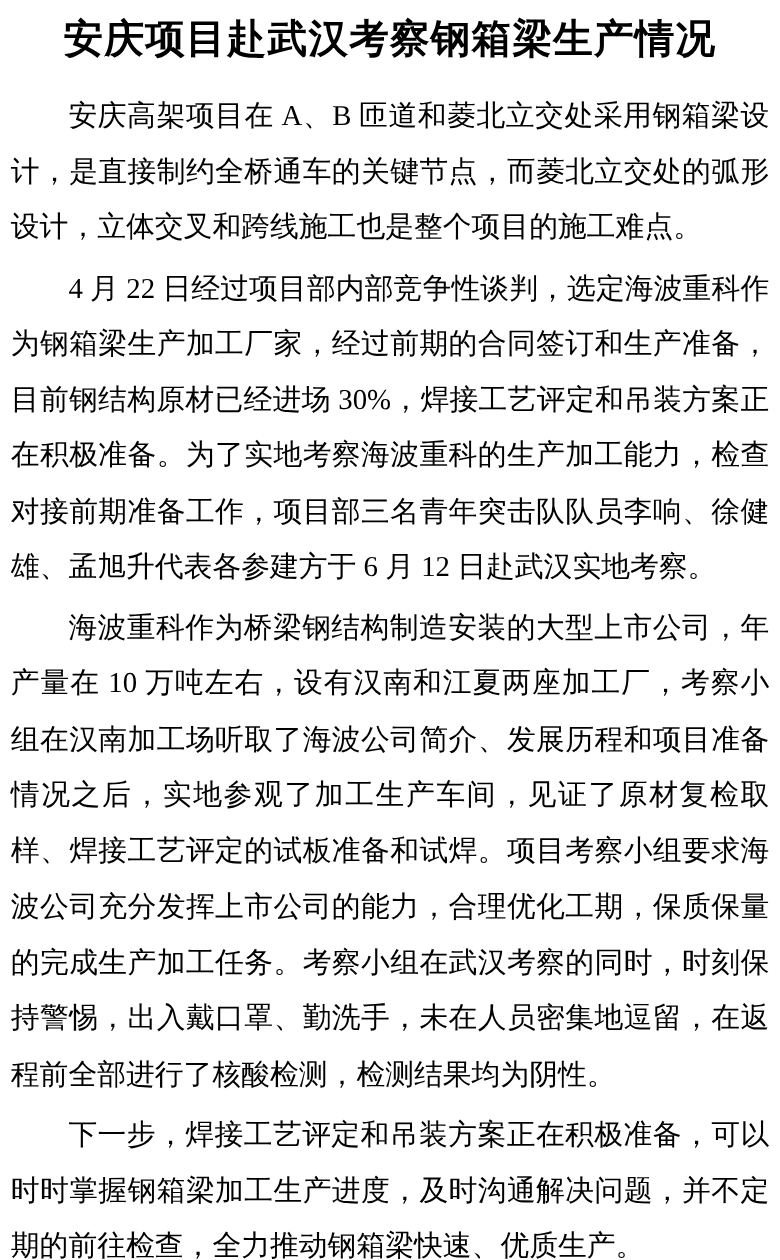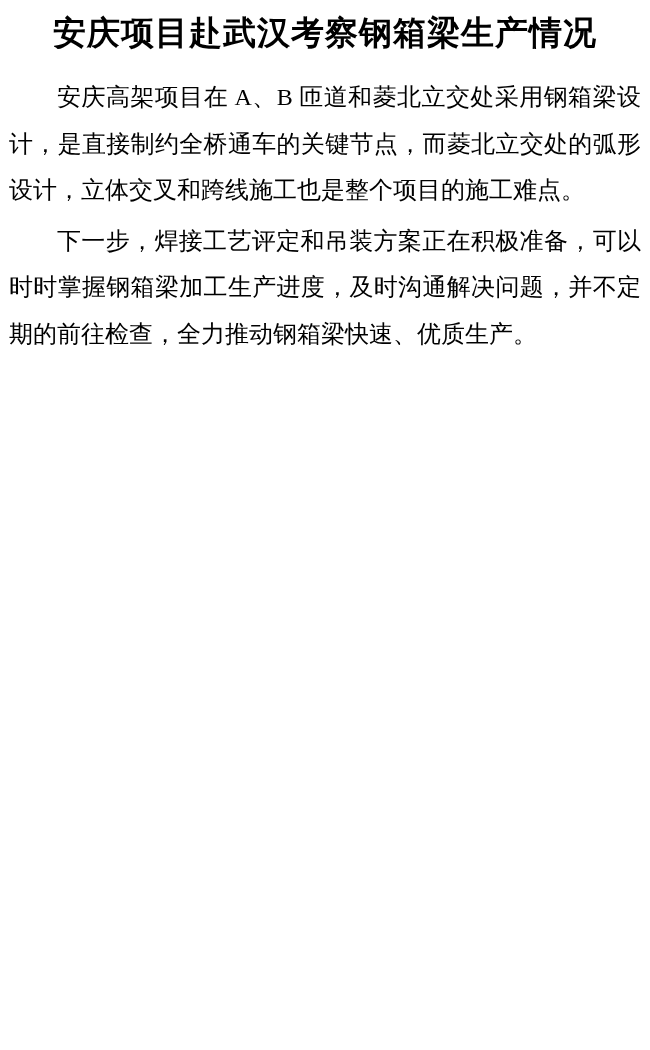--- a/index.html
+++ b/index.html
@@ -44,15 +44,17 @@
     
   }
 </style>
 </head>
 <body>
 
 <div class="page">
   <h1 class="doc-title">安庆项目赴武汉考察钢箱梁生产情况</h1>
   <div class="doc-body">
     <p>安庆高架项目在 A、B 匝道和菱北立交处采用钢箱梁设计，是直接制约全桥通车的关键节点，而菱北立交处的弧形设计，立体交叉和跨线施工也是整个项目的施工难点。</p>
+    <p>4 月 22 日经过项目部内部竞争性谈判，选定海波重科作为钢箱梁生产加工厂家，经过前期的合同签订和生产准备，目前钢结构原材已经进场 30%，焊接工艺评定和吊装方案正在积极准备。为了实地考察海波重科的生产加工能力，检查对接前期准备工作，项目部三名青年突击队队员李响、徐健雄、孟旭升代表各参建方于 6 月 12 日赴武汉实地考察。</p>
+    <p>海波重科作为桥梁钢结构制造安装的大型上市公司，年产量在 10 万吨左右，设有汉南和江夏两座加工厂，考察小组在汉南加工场听取了海波公司简介、发展历程和项目准备情况之后，实地参观了加工生产车间，见证了原材复检取样、焊接工艺评定的试板准备和试焊。项目考察小组要求海波公司充分发挥上市公司的能力，合理优化工期，保质保量的完成生产加工任务。考察小组在武汉考察的同时，时刻保持警惕，出入戴口罩、勤洗手，未在人员密集地逗留，在返程前全部进行了核酸检测，检测结果均为阴性。</p>
     <p>下一步，焊接工艺评定和吊装方案正在积极准备，可以时时掌握钢箱梁加工生产进度，及时沟通解决问题，并不定期的前往检查，全力推动钢箱梁快速、优质生产。</p>
   </div>
 </div>
 
 </body></html>

